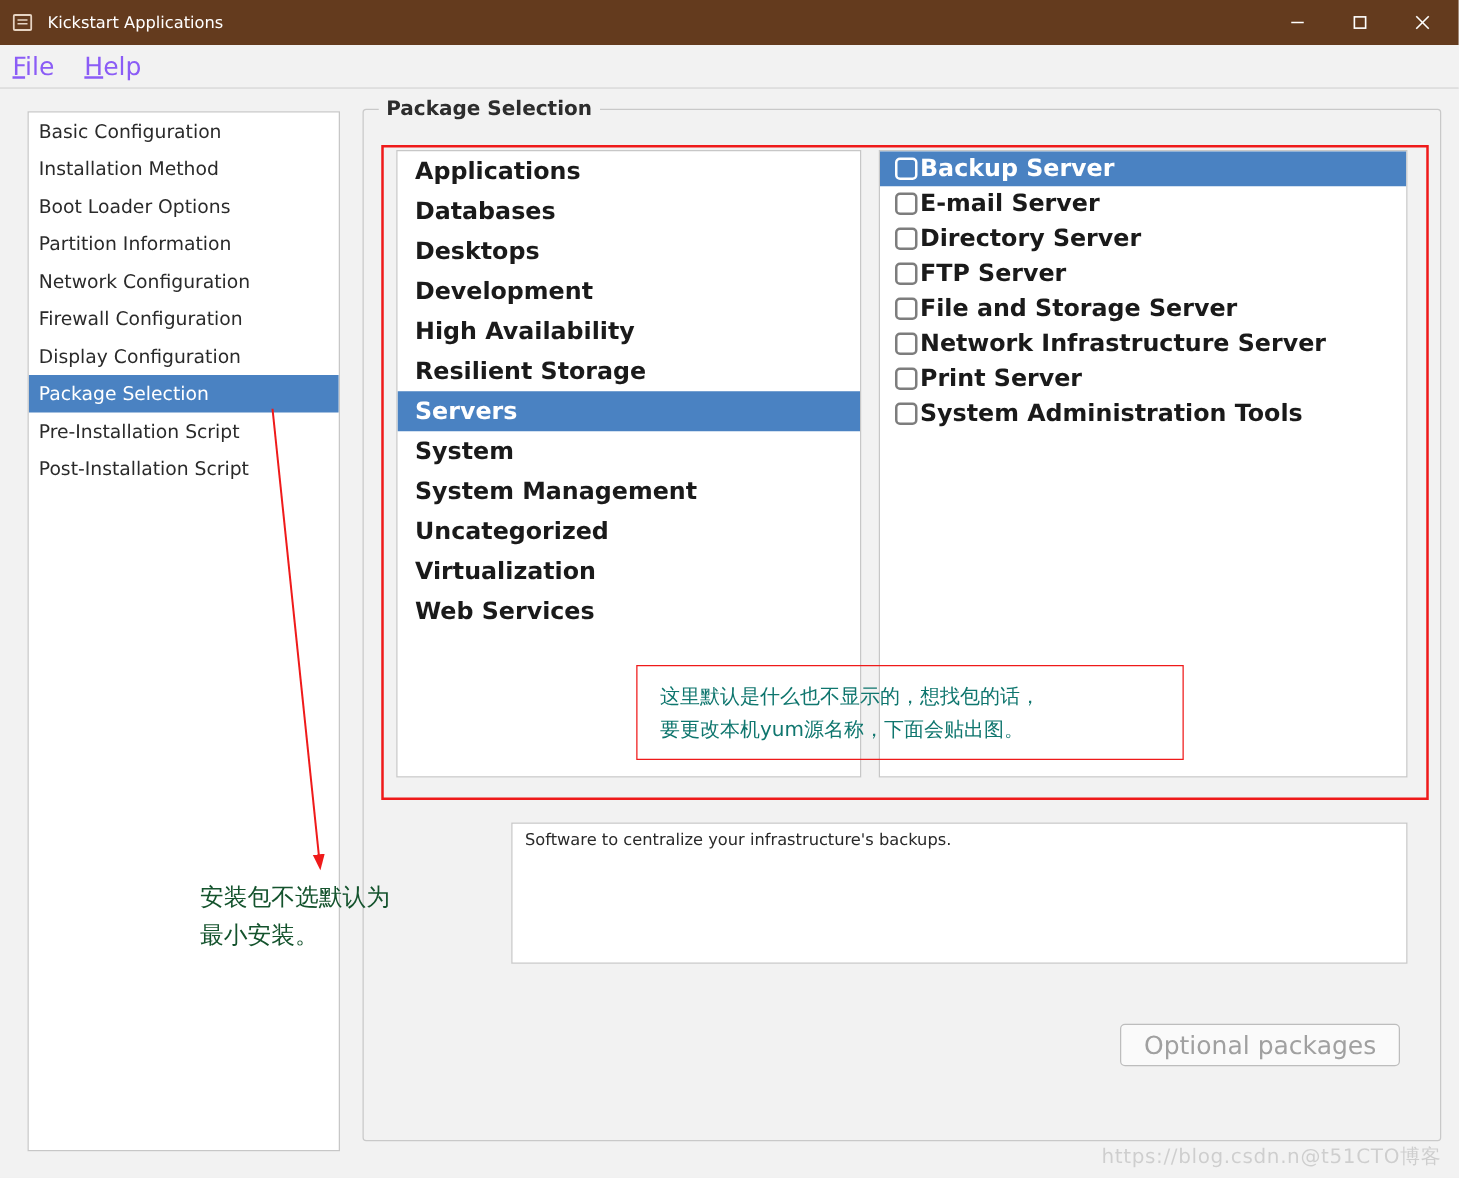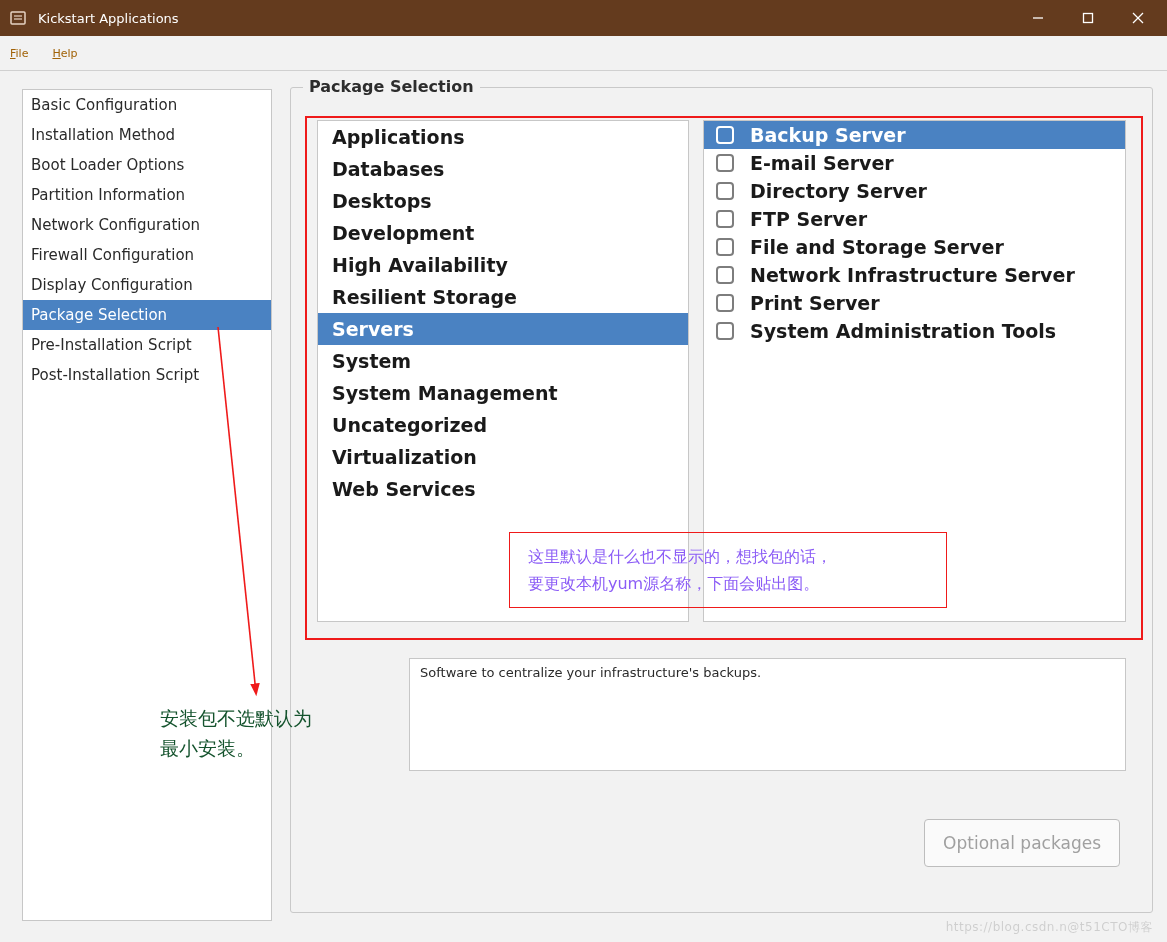--- a/index.html
+++ b/index.html
@@ -20,22 +20,22 @@
   .titlebar .spacer { flex: 1; }
   .win-btn {
     width: 50px; height: 36px; display: inline-flex; align-items: center;
     justify-content: center; color: #eee;
   }
   .win-btn svg { stroke: #fff; }
 
   
   .menubar {
     height: 35px; background: #f2f2f2; border-bottom: 1px solid #d0d0d0;
-    display: flex; align-items: center; padding: 0 10px; font-size: 11px;
-    color: #a16207;
+    display: flex; align-items: center; padding: 0 10px; font-size: 20px;
+    color: #8b5cf6;
   }
   .menubar .menu-item { margin-right: 24px; }
   .menubar .mn-underline { text-decoration: underline; }
 
   
   .client {
     position: relative; background: #f2f2f2; height: calc(942px - 36px - 35px);
     padding: 18px 14px 18px 22px;
     display: flex; gap: 18px;
   }
@@ -76,60 +76,60 @@
   }
   .listbox.left { width: 372px; }
   .listbox.right { flex: 1; }
 
   .cat-item {
     font-weight: bold; font-size: 19px; padding: 5px 14px; color: #1a1a1a;
   }
   .cat-item.selected { background: #4a82c2; color: #fff; }
 
   .pkg-item {
-    display: flex; align-items: center; gap: 16px; padding: 3px 10px 3px 12px;
+    display: flex; align-items: center; gap: 2px; padding: 3px 10px 3px 12px;
     font-weight: bold; font-size: 19px; color: #1a1a1a;
   }
   .pkg-item.selected { background: #4a82c2; color: #fff; }
   .pkg-check {
     width: 18px; height: 18px; border: 2px solid #7d7d7d; border-radius: 4px;
     background: #fff; flex: 0 0 auto;
   }
   .pkg-item.selected .pkg-check { border-color: #fff; background: transparent; }
 
   
   .annot-note {
-    position: absolute; border: 1px solid #ef1a1a; color: #8b5cf6;
+    position: absolute; border: 1px solid #ef1a1a; color: #0f766e;
     font-size: 16px; line-height: 1.7; padding: 10px 18px; background: transparent;
   }
 
   
   .desc-box {
     margin-top: 36px; height: 113px; background: #fff; border: 1px solid #c7c7c7;
     padding: 6px 10px; font-size: 13px; color: #2a2a2a; margin-left: 92px;
   }
 
   
   .opt-btn-row {
     display: flex; justify-content: flex-end; margin-top: 48px; padding-right: 6px;
   }
   .opt-btn {
-    height: 48px; padding: 0 18px; border: 1px solid #bdbdbd; border-radius: 4px;
-    background: #fafafa; color: #a0a0a0; font-size: 17px;
+    height: 34px; padding: 0 18px; border: 1px solid #bdbdbd; border-radius: 4px;
+    background: #fafafa; color: #a0a0a0; font-size: 20px;
     display: inline-flex; align-items: center;
   }
 
   
   .annot-side {
     position: absolute; color: #14532d; font-size: 19px; line-height: 1.6;
   }
 
   .watermark {
     position: absolute; right: 14px; bottom: 6px; color: rgba(0,0,0,0.15);
-    font-size: 12px; letter-spacing: 0.5px;
+    font-size: 16px; letter-spacing: 0.5px;
   }
 
   svg.arrow { position: absolute; overflow: visible; pointer-events: none; }
 </style>
 </head>
 <body>
 
 <div class="titlebar">
   <span class="app-icon">
     <svg width="16" height="16" viewBox="0 0 16 16">

